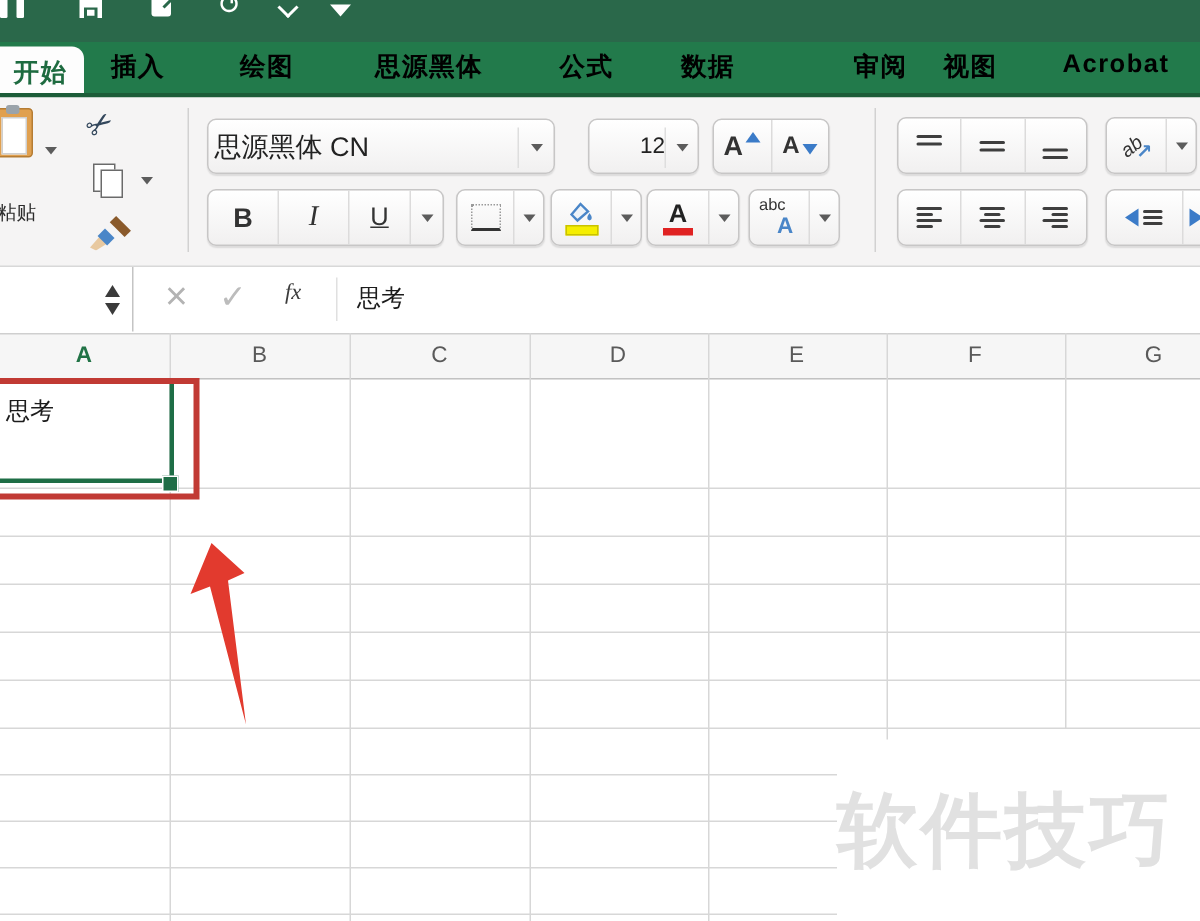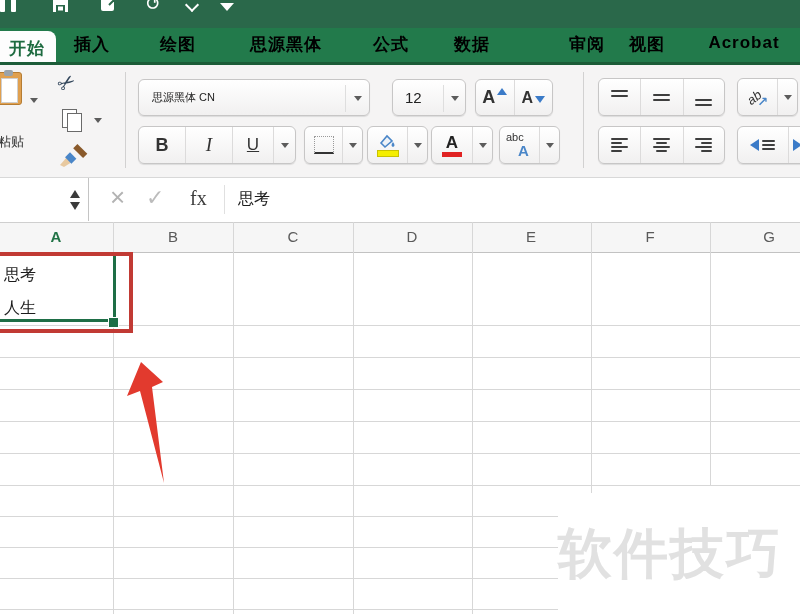--- a/index.html
+++ b/index.html
@@ -108,25 +108,25 @@
     <span class="abs" style="left:58px;top:78px;">
       <svg width="30" height="24" viewBox="0 0 30 24">
         <polygon points="2,22 9,14 14,19 6,24" fill="#e8c9a0"></polygon>
         <rect x="8" y="11" width="9" height="7" transform="rotate(45 12 15)" fill="#4a86c8"></rect>
         <rect x="14" y="2" width="14" height="6" transform="rotate(45 18 8)" fill="#8a5a2b"></rect>
       </svg>
     </span>
     <div class="vsep" style="left:125px;top:7px;height:96px;"></div>
 
     <div class="btn" style="left:138px;top:14px;width:232px;height:37px;justify-content:flex-start;">
-      <span style="font-size:11px;color:#222;margin-left:13px;">思源黑体 CN</span>
+      <span style="font-size:18px;color:#222;margin-left:4px;">思源黑体 CN</span>
       <div class="vsep" style="left:206px;top:5px;height:27px;background:#dedede;"></div>
       <span class="caret abs" style="left:215px;top:16px;"></span>
     </div>
-    <div class="btn" style="left:392px;top:14px;width:74px;height:37px;justify-content:flex-start;">
+    <div class="btn" style="left:392px;top:14px;width:74px;height:37px;justify-content:center;">
       <span style="font-size:15px;color:#222;margin-left:12px;">12</span>
       <div class="vsep" style="left:50px;top:5px;height:27px;background:#dedede;"></div>
       <span class="caret abs" style="left:58px;top:16px;"></span>
     </div>
     <div class="btn seg" style="left:475px;top:14px;width:78px;height:37px;">
       <div class="cell" style="width:39px;">
         <span style="font-size:18px;color:#333;font-weight:600;">A</span>
         <span style="width:0;height:0;border-left:5px solid transparent;border-right:5px solid transparent;border-bottom:7px solid #3b7bc8;margin:-12px 0 0 2px;"></span>
       </div>
       <div class="cell" style="width:38px;">
@@ -268,21 +268,21 @@
   </div>
   <div class="abs" style="left:0;top:177px;width:800px;height:1px;background:#d8d8d8;"></div>
 
   <div class="abs" id="fxbar">
     <div class="abs" style="left:0;top:0;width:88px;height:43px;background:#fff;border-right:1px solid #c4c4c4;">
       <span style="position:absolute;left:70px;top:12px;width:0;height:0;border-left:5px solid transparent;border-right:5px solid transparent;border-bottom:8px solid #3a3a3a;"></span>
       <span style="position:absolute;left:70px;top:24px;width:0;height:0;border-left:5px solid transparent;border-right:5px solid transparent;border-top:8px solid #3a3a3a;"></span>
     </div>
     <span class="abs" style="left:110px;top:4px;font-size:26px;color:#b3b3b3;">×</span>
     <span class="abs" style="left:146px;top:7px;font-size:22px;color:#bcbcbc;">✓</span>
-    <span class="abs" style="left:190px;top:9px;font-size:20px;font-family:'Liberation Serif',serif;color:#3c3c3c;">fx</span>
+    <span class="abs" style="left:190px;top:9px;font-size:15px;font-style:italic;font-family:'Liberation Serif',serif;color:#3c3c3c;">fx</span>
     <div class="abs" style="left:224px;top:7px;width:1px;height:29px;background:#e0e0e0;"></div>
     <span class="abs" style="left:238px;top:11px;font-size:16px;color:#1c1c1c;">思考</span>
   </div>
 
   <div class="abs" id="colheaders"></div>
   <span class="colletter" style="left:56px;color:#217346;font-weight:600;">A</span>
   <span class="colletter" style="left:173px;">B</span>
   <span class="colletter" style="left:293px;">C</span>
   <span class="colletter" style="left:412px;">D</span>
   <span class="colletter" style="left:531px;">E</span>
@@ -303,21 +303,20 @@
   <div class="hline" style="left:0;top:485px;width:800px;height:1px;"></div>
   <div class="hline" style="left:0;top:516px;width:558px;height:1px;"></div>
   <div class="hline" style="left:0;top:547px;width:558px;height:1px;"></div>
   <div class="hline" style="left:0;top:578px;width:558px;height:1px;"></div>
   <div class="hline" style="left:0;top:609px;width:558px;height:1px;"></div>
 
   <div id="watermark">软件技巧</div>
 
   <div id="cellA1">
     <div>思考</div>
-    <div>人生</div>
   </div>
   <div id="sel-right"></div>
   <div id="sel-bottom"></div>
   <div id="sel-handle"></div>
   <div id="red-box"></div>
 
   <svg class="abs" style="left:118px;top:355px;" width="60" height="140" viewBox="118 355 60 140">
     <polygon points="141,362 127,396 140,391 164,483 152,387 163,382" fill="#e23a2e"></polygon>
   </svg>
 

